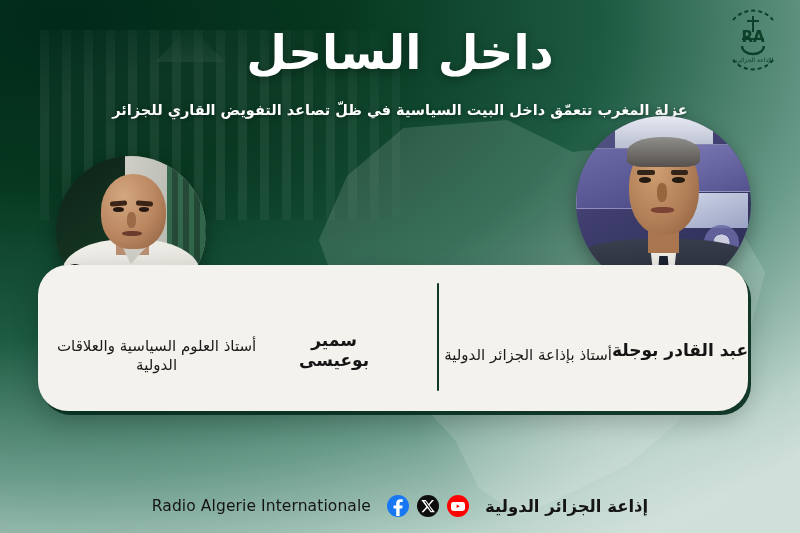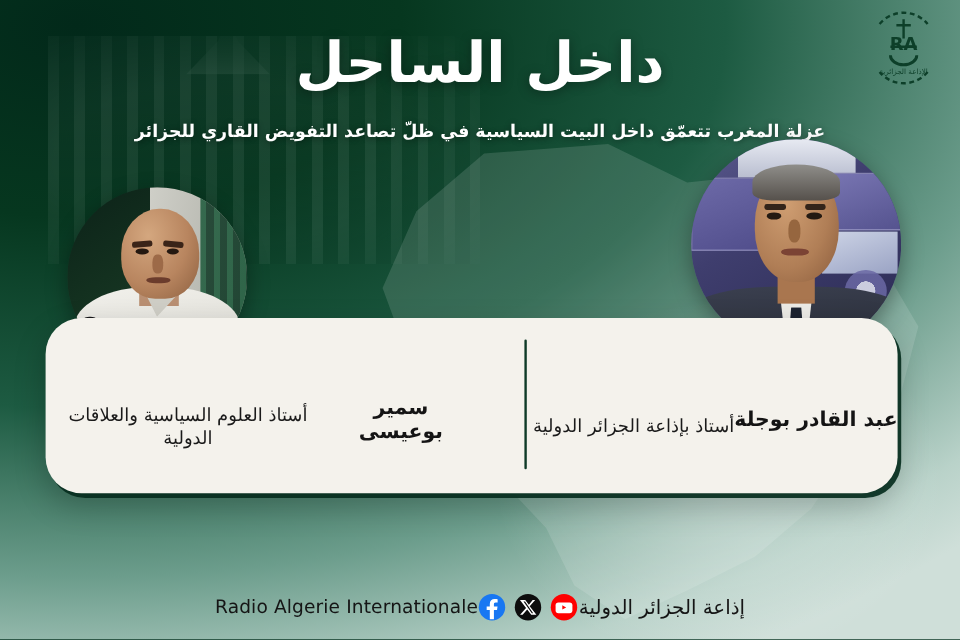--- a/index.html
+++ b/index.html
@@ -148,24 +148,24 @@
   .sceneR .browR.r{left:54%;top:31%;}
   .sceneR .eyeR{position:absolute;width:7%;height:3.2%;background:#241a12;border-radius:50%;}
   .sceneR .eyeR.l{left:36%;top:35%;}
   .sceneR .eyeR.r{left:55%;top:35%;}
   .sceneR .noseR{position:absolute;left:46%;top:38%;width:6%;height:11%;background:#96663f;border-radius:40%;}
   .sceneR .mouthR{position:absolute;left:43%;top:52%;width:13%;height:3.6%;background:#7b4334;border-radius:40%;}
 
   
   .footer{
     position:absolute;left:0;right:0;bottom:14px;height:26px;
-    display:flex;align-items:center;justify-content:center;gap:1px;
+    display:flex;align-items:center;justify-content:center;gap:16px;
   }
   .f-lat{color:#151515;font-size:15.5px;letter-spacing:.1px;}
-  .f-ar{color:#151515;font-size:16.5px;direction:rtl;}
+  .f-ar{color:#151515;font-size:16.5px;direction:rtl;font-weight:bold;}
   .social{display:flex;align-items:center;gap:8px;}
   .soc{width:22px;height:22px;border-radius:50%;display:flex;align-items:center;justify-content:center;}
   .soc svg{display:block;}
 </style>
 </head>
 <body>
 
 <div id="stage">
 
   <div class="bg-photo"></div>

